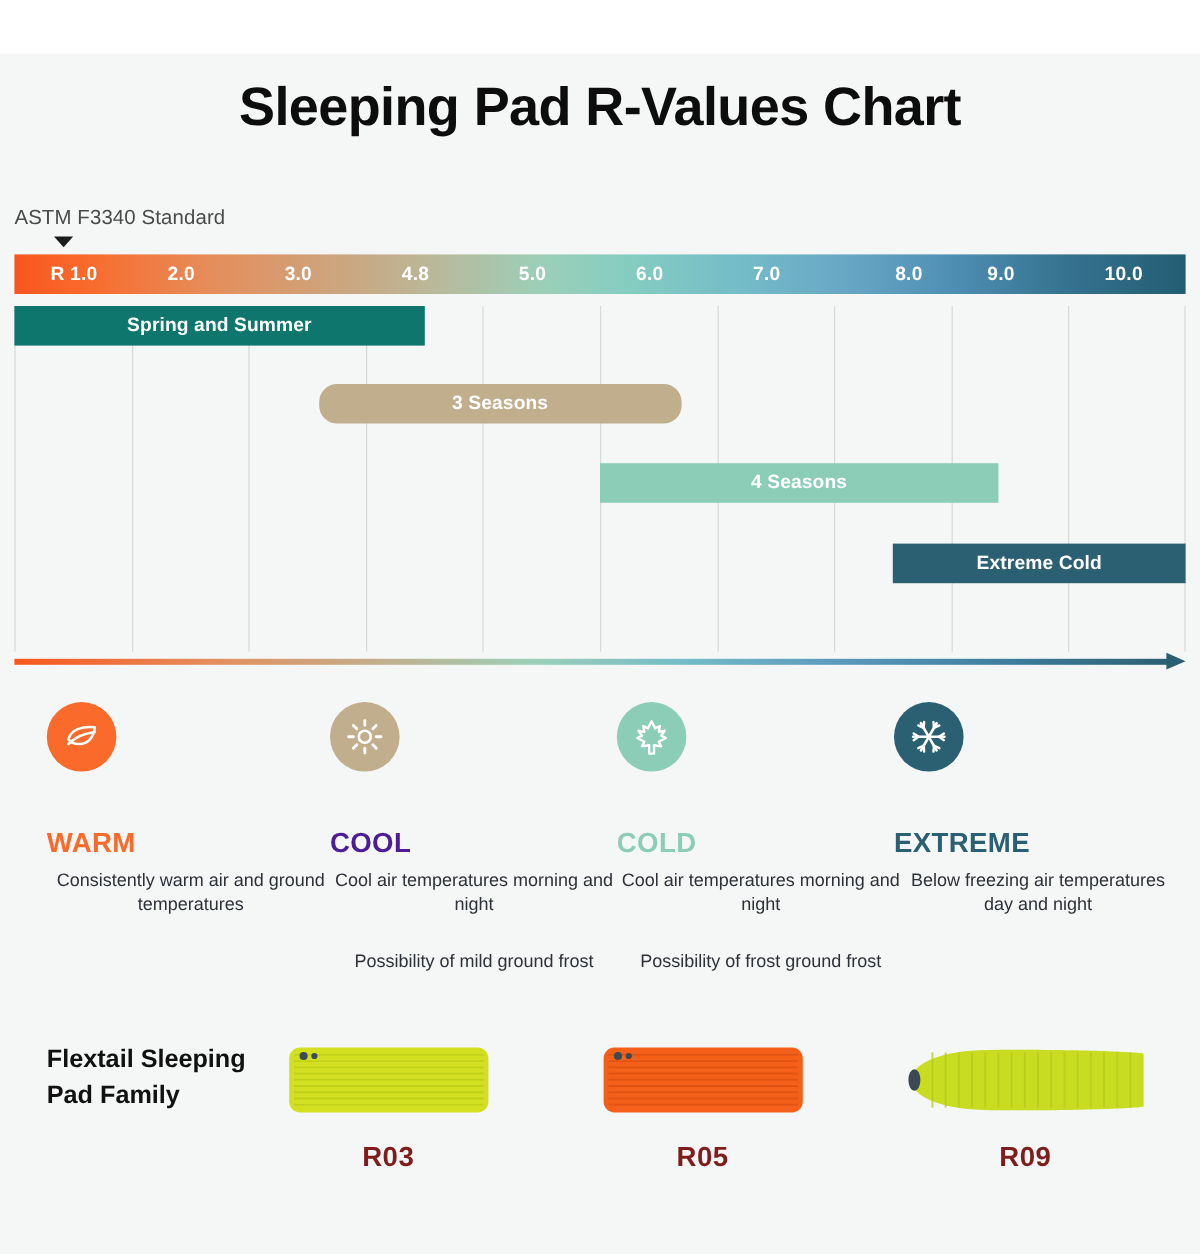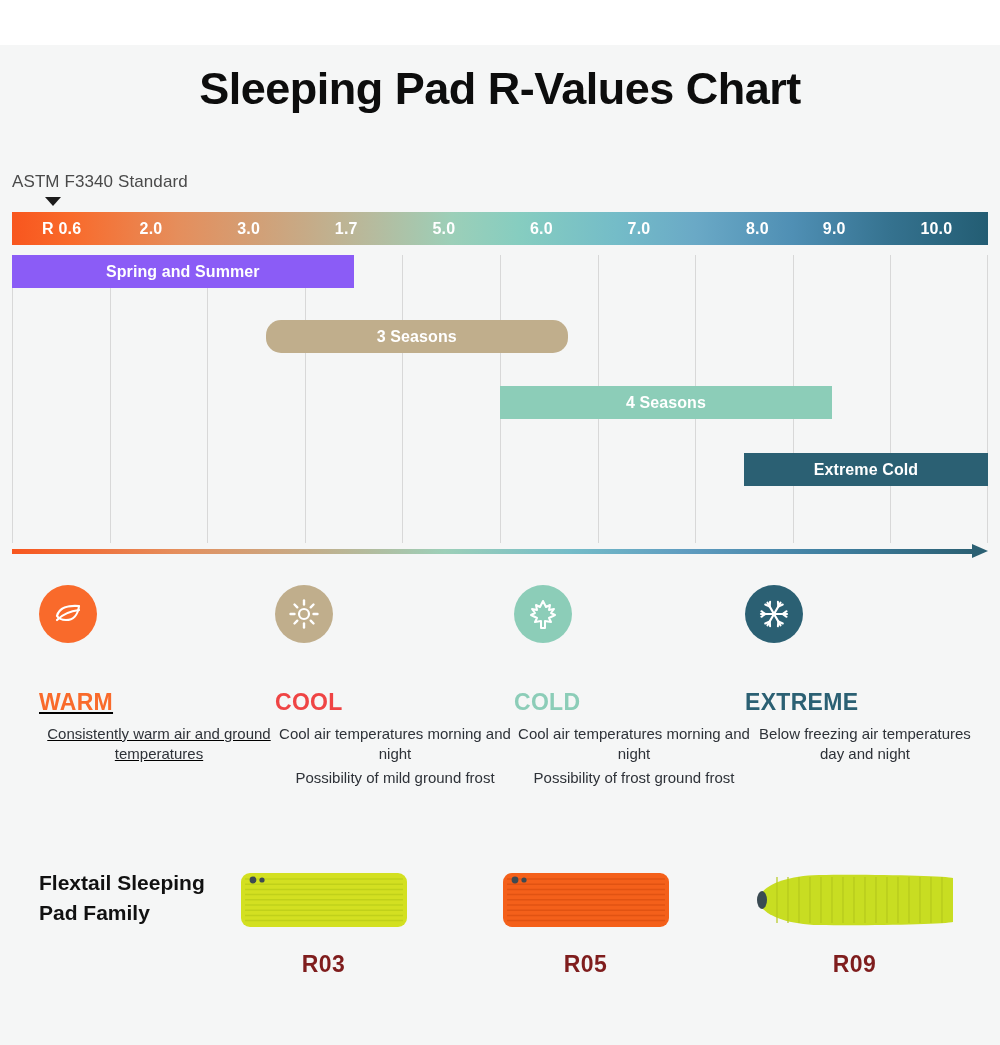--- a/index.html
+++ b/index.html
@@ -95,21 +95,21 @@
     display: flex; align-items: center; justify-content: center;
   }
   .cat-title {
     margin-top: 46px;
     font-size: 23px; font-weight: 700; letter-spacing: 0.3px;
   }
   .cat-desc {
     margin-top: 8px;
     font-size: 15px; line-height: 1.33; color: #2e3238; text-align: center;
   }
-  .cat-desc + .cat-desc { margin-top: 4px; }
+  .cat-desc + .cat-desc { margin-top: 28px; }
 
   
   .fam-label {
     position: absolute; left: 39px; top: 868px;
     font-size: 21px; font-weight: 700; line-height: 1.42; color: #111;
     width: 185px;
   }
   .prod { position: absolute; top: 862px; text-align: center; }
   .prod-name {
     margin-top: 14px;
@@ -122,55 +122,55 @@
 
 <div class="page">
   <div class="canvas"></div>
 
   <div class="title">Sleeping Pad R-Values Chart</div>
 
   <div class="astm-label">ASTM F3340 Standard</div>
   <div class="astm-marker"></div>
 
   <div class="scale-bar" id="scale-bar">
-      <div class="tick" style="left: 30px;">R 0.6</div>
+      <div class="tick" style="left: 30px;">R 1.0</div>
       <div class="tick" style="left: 127.6px;">2.0</div>
       <div class="tick" style="left: 225.2px;">3.0</div>
-      <div class="tick" style="left: 322.8px;">1.7</div>
+      <div class="tick" style="left: 322.8px;">4.8</div>
       <div class="tick" style="left: 420.4px;">5.0</div>
       <div class="tick" style="left: 518px;">6.0</div>
       <div class="tick" style="left: 615.6px;">7.0</div>
       <div class="tick" style="left: 734px;">8.0</div>
       <div class="tick" style="left: 810.8px;">9.0</div>
       <div class="tick" style="left: 908.4px;">10.0</div>
     </div>
 
   <div class="grid-area" id="grid-area">
       <div class="gridline" style="left: 0px;"></div>
       <div class="gridline" style="left: 97.6px;"></div>
       <div class="gridline" style="left: 195.2px;"></div>
       <div class="gridline" style="left: 292.8px;"></div>
       <div class="gridline" style="left: 390.4px;"></div>
       <div class="gridline" style="left: 488px;"></div>
       <div class="gridline" style="left: 585.6px;"></div>
       <div class="gridline" style="left: 683.2px;"></div>
       <div class="gridline" style="left: 780.8px;"></div>
       <div class="gridline" style="left: 878.4px;"></div>
       <div class="gridline" style="left: 975px;"></div>
-      <div class="seg" style="left: 0px; width: 341.6px; top: 0px; background: #8b5cf6;">Spring and Summer</div>
+      <div class="seg" style="left: 0px; width: 341.6px; top: 0px; background: #0f766e;">Spring and Summer</div>
       <div class="seg" style="left: 253.76px; width: 302px; top: 65px; background: rgb(192, 174, 140); border-radius: 15px;">3 Seasons</div>
       <div class="seg" style="left: 488px; width: 331.84px; top: 131px; background: rgb(140, 205, 184);">4 Seasons</div>
       <div class="seg" style="left: 732px; width: 244px; top: 198px; background: rgb(43, 96, 115);">Extreme Cold</div>
     </div>
 
   <div class="arrow-line"></div>
   <div class="arrow-head"></div>
 
   <div class="cats" id="cats">
-      <div class="cat" style="left: 39px; text-decoration: underline;">
+      <div class="cat" style="left: 39px;">
         <div class="cat-icon" style="background: rgb(249, 106, 43);">
           <svg width="34" height="34" viewBox="0 0 34 34">
             <path d="M6 19c2-8 11-11 22-10-1 9-6 14-13 14-4 0-7-1-9-4z" fill="none" stroke="#ffffff" stroke-width="2.2" stroke-linejoin="round"></path>
             <path d="M6 23c6-6 13-9 22-10" fill="none" stroke="#ffffff" stroke-width="2.2" stroke-linecap="round"></path>
           </svg>
         </div>
         <div class="cat-title" style="color: rgb(249, 106, 43);">WARM</div>
         <div class="cat-desc">Consistently warm air and ground temperatures</div>
       </div>
       <div class="cat" style="left: 275px;">
@@ -180,21 +180,21 @@
             <line x1="25.5" y1="16.0" x2="29.5" y2="16.0" stroke="#ffffff" stroke-width="2.4" stroke-linecap="round"></line>
             <line x1="22.7" y1="22.7" x2="25.5" y2="25.5" stroke="#ffffff" stroke-width="2.4" stroke-linecap="round"></line>
             <line x1="16.0" y1="25.5" x2="16.0" y2="29.5" stroke="#ffffff" stroke-width="2.4" stroke-linecap="round"></line>
             <line x1="9.3" y1="22.7" x2="6.5" y2="25.5" stroke="#ffffff" stroke-width="2.4" stroke-linecap="round"></line>
             <line x1="6.5" y1="16.0" x2="2.5" y2="16.0" stroke="#ffffff" stroke-width="2.4" stroke-linecap="round"></line>
             <line x1="9.3" y1="9.3" x2="6.5" y2="6.5" stroke="#ffffff" stroke-width="2.4" stroke-linecap="round"></line>
             <line x1="16.0" y1="6.5" x2="16.0" y2="2.5" stroke="#ffffff" stroke-width="2.4" stroke-linecap="round"></line>
             <line x1="22.7" y1="9.3" x2="25.5" y2="6.5" stroke="#ffffff" stroke-width="2.4" stroke-linecap="round"></line>
           </svg>
         </div>
-        <div class="cat-title" style="color: #ef4444;">COOL</div>
+        <div class="cat-title" style="color: #4c1d95;">COOL</div>
         <div class="cat-desc">Cool air temperatures morning and night</div>
         <div class="cat-desc">Possibility of mild ground frost</div>
       </div>
       <div class="cat" style="left: 514px;">
         <div class="cat-icon" style="background: rgb(140, 205, 184);">
           <svg width="32" height="32" viewBox="0 0 32 32">
             <path d="M16 3l3 6 4-2-1 5 5-1-3 4 4 2-6 3 2 4-6-1v7h-4v-7l-6 1 2-4-6-3 4-2-3-4 5 1-1-5 4 2z" fill="none" stroke="#ffffff" stroke-width="2" stroke-linejoin="round"></path>
           </svg>
         </div>
         <div class="cat-title" style="color: rgb(140, 205, 184);">COLD</div>

